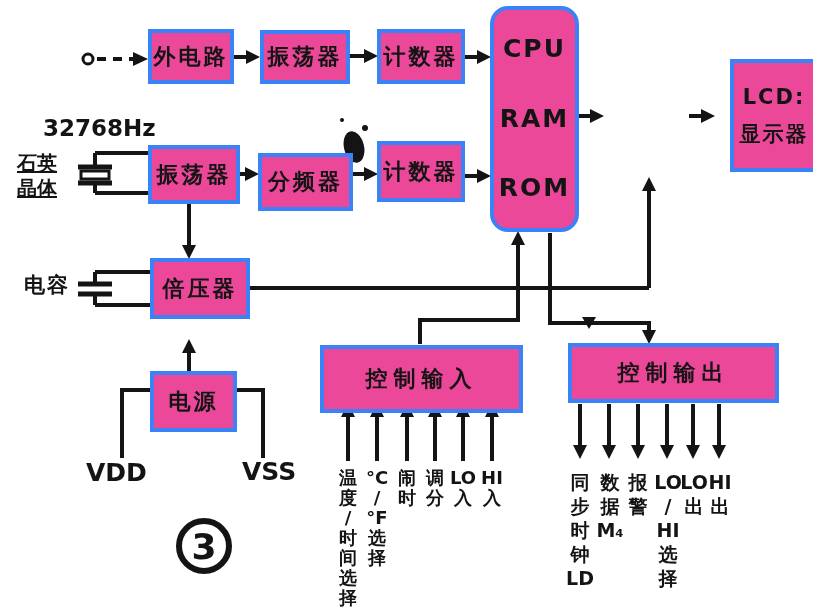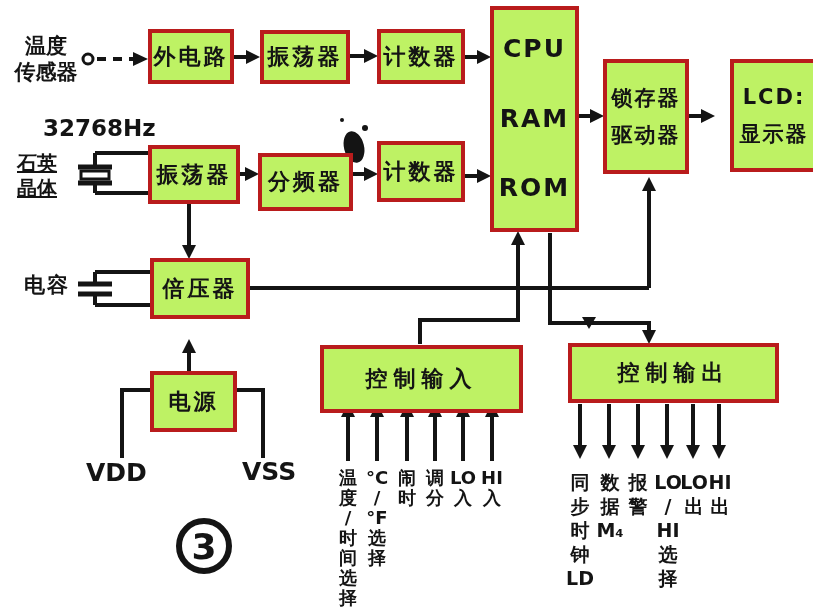--- a/index.html
+++ b/index.html
@@ -3,27 +3,27 @@
 <meta charset="utf-8">
 <style>
   html,body{margin:0;padding:0;background:#ffffff;}
   .canvas{
     position:relative;width:813px;height:610px;background:#ffffff;
     font-family:"DejaVu Sans","Liberation Sans",sans-serif;
     color:#141414;overflow:hidden;
   }
   .wires{position:absolute;left:0;top:0;width:813px;height:610px;}
   .box{
-    position:absolute;border:4px solid #b91c1c;background:#bef264;
+    position:absolute;border:4px solid #3b82f6;background:#ec4899;
     box-sizing:border-box;display:flex;align-items:center;justify-content:center;
     font-weight:bold;text-align:center;
   }
   .box .one{font-size:22px;letter-spacing:3px;white-space:nowrap;}
   .box .two{font-size:21px;letter-spacing:2px;white-space:pre-line;line-height:37px;}
-  .cpu-box{flex-direction:column;justify-content:space-between;padding:24px 0 26px 0;}
+  .cpu-box{flex-direction:column;justify-content:space-between;padding:24px 0 26px 0;border-radius:18px;}
   .cpu-box .mn{font-size:25px;letter-spacing:2px;font-weight:bold;}
   .lbl{position:absolute;font-weight:bold;white-space:pre-line;}
   .lbl.c{text-align:center;}
   .vcol{
     position:absolute;font-weight:bold;white-space:pre-line;text-align:center;
     width:36px;font-size:18px;line-height:20px;
   }
   .vcol.out{font-size:19px;line-height:24px;}
   .figno{
     position:absolute;left:176px;top:518px;width:56px;height:56px;
@@ -165,45 +165,39 @@
   <div class="box" style="left:148px;top:145px;width:92px;height:59px;">
     <span class="one">振荡器</span>
   </div>
   <div class="box" style="left:258px;top:145px;width:95px;height:58px;margin-top:8px;">
     <span class="one">分频器</span>
   </div>
   <div class="box" style="left:377px;top:141px;width:88px;height:61px;">
     <span class="one">计数器</span>
   </div>
 
-  <div class="box" style="left:603px;top:59px;width:86px;height:115px;">
-    <span class="two">锁存器
-驱动器</span>
-  </div>
   <div class="box" style="left:730px;top:59px;width:88px;height:113px;">
     <span class="two">LCD:
 显示器</span>
   </div>
 
   <div class="box" style="left:150px;top:258px;width:100px;height:61px;">
     <span class="one">倍压器</span>
   </div>
   <div class="box" style="left:150px;top:371px;width:87px;height:61px;">
     <span class="one">电源</span>
   </div>
 
   <div class="box" style="left:320px;top:345px;width:203px;height:68px;">
     <span class="one" style="letter-spacing:6px;">控制输入</span>
   </div>
   <div class="box" style="left:543px;top:343px;width:211px;height:60px;margin-left:25px;">
     <span class="one" style="letter-spacing:6px;">控制输出</span>
   </div>
 
-  <div class="lbl c" style="left:0px;top:33px;width:92px;font-size:21px;line-height:26px;">温度
-传感器</div>
   <div class="lbl" style="left:43px;top:115px;font-size:23px;">32768Hz</div>
   <div class="lbl c" style="left:0px;top:151px;width:74px;font-size:20px;line-height:25px;text-decoration:underline;">石英
 晶体</div>
   <div class="lbl" style="left:24px;top:271px;font-size:21px;letter-spacing:2px;">电容</div>
   <div class="lbl" style="left:86px;top:458px;font-size:25px;">VDD</div>
   <div class="lbl" style="left:242px;top:457px;font-size:25px;">VSS</div>
 
   <div class="vcol" style="left:330px;top:468px;">温
 度
 /

